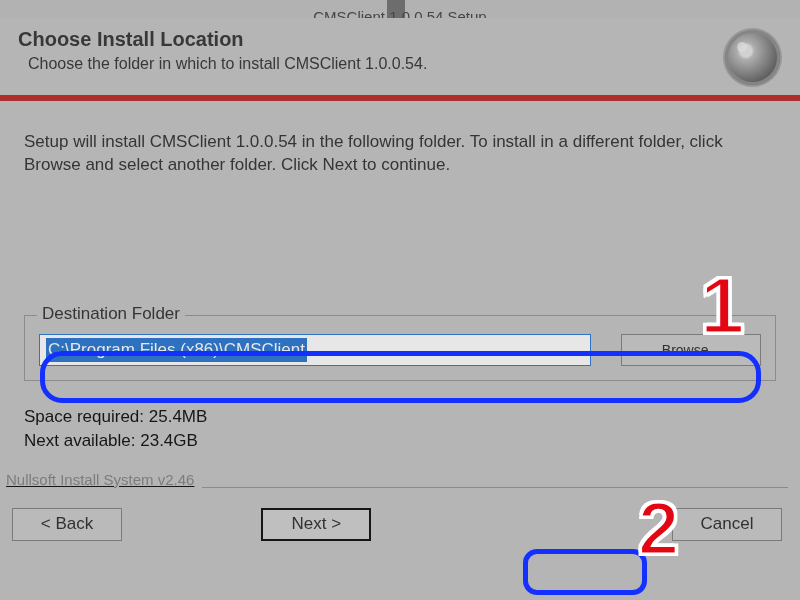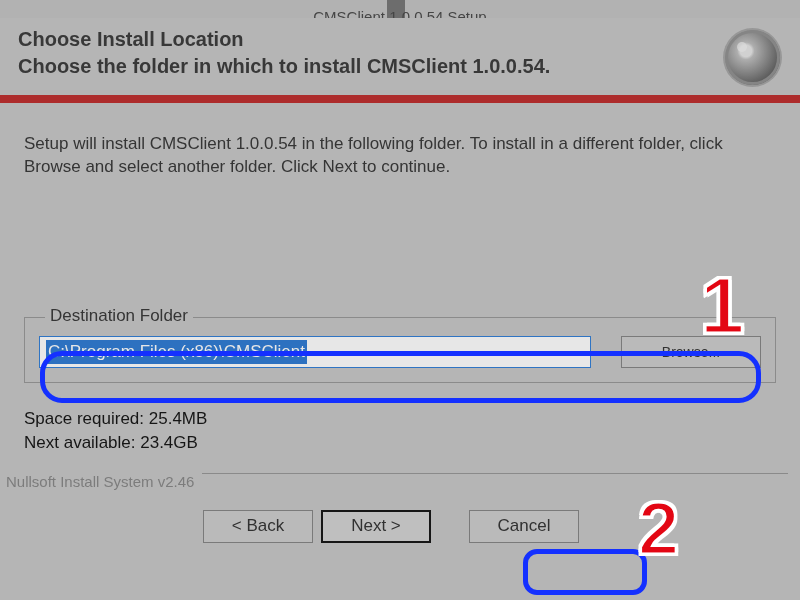--- a/index.html
+++ b/index.html
@@ -32,35 +32,34 @@
     .titlebar-icon {
       width: 18px; height: 18px;
       background: #6b6b6b;
       margin-right: 8px;
       flex-shrink: 0;
     }
     .titlebar-text { flex: 1; white-space: nowrap; margin-top:-10px}
     .header {
       display: flex;
       padding: 10px 20px 10px 18px;
-      border-bottom: 8px solid #b91c1c;
+      border-bottom: 6px solid #b91c1c;
       background: #c3c3c3;
     }
     .header-text { flex: 1; }
     .header-title {
       font-size: 20px;
       font-weight: bold;
       color: #2a2a2a;
     }
     .header-subtitle {
-      font-size: 20px;
+      font-size: 16px;
       color: #2a2a2a;
       margin-top: 4px;
-      margin-left: 0;
-      font-weight: bold;
+      margin-left: 10px;
     }
     .header-icon {
       width: 55px; height: 55px;
       background: radial-gradient(circle at 38% 38%, #e5e5e5 0 12%, #b9b9b9 18%, #6d6d6d 58%, #4c4c4c 75%, #2b2b2b 100%);
       border-radius: 50%;
       box-shadow: inset 0 0 0 3px #888, 0 0 0 2px #9e9e9e;
       margin-top: 2px;
       position: relative;
     }
     .header-icon::after{
@@ -80,21 +79,21 @@
     .instr { line-height: 1.35; }
     .fieldset {
       border: 1px solid #8f8f8f;
       margin-top: 138px;
       padding: 18px 14px 14px 14px;
       position: relative;
     }
     .legend {
       position: absolute;
       top: -12px;
-      left: 20px;
+      left: 12px;
       background: #c3c3c3;
       padding: 0 5px;
       font-size: 17px;
       color: #262626;
     }
     .folder-row {
       display: flex;
       gap: 30px;
       align-items: center;
     }
@@ -122,40 +121,41 @@
       background: #c9c9c9;
       font-size: 14px;
       color: #222;
       font-family: inherit;
       cursor: pointer;
     }
     .space-block { margin-top: 26px; padding-left: 24px; font-size: 17px; }
     .space-block div { margin-bottom: 4px; }
     .footer-sep {
       display: flex;
-      align-items: flex-start;
+      align-items: flex-end;
       margin-top: 20px;
       padding: 0 12px 0 6px;
+      text-decoration: underline;
     }
     .footer-sep .ns {
       font-size: 15px;
       color: #7d7d7d;
       white-space: nowrap;
       padding-right: 8px;
     }
     .footer-sep .line {
       flex: 1;
       height: 1px;
       background: #8e8e8e;
     }
     .footer {
       display: flex;
-      justify-content: center;
+      justify-content: space-between;
       gap: 8px;
-      padding: 20px 18px 0 0;
+      padding: 20px 18px 0 12px;
     }
     .footer .gap { width: 22px; }
     .wiz-btn {
       width: 110px;
       height: 33px;
       border: 1px solid #7a7a7a;
       background: #c9c9c9;
       font-size: 17px;
       color: #222;
       font-family: inherit;

